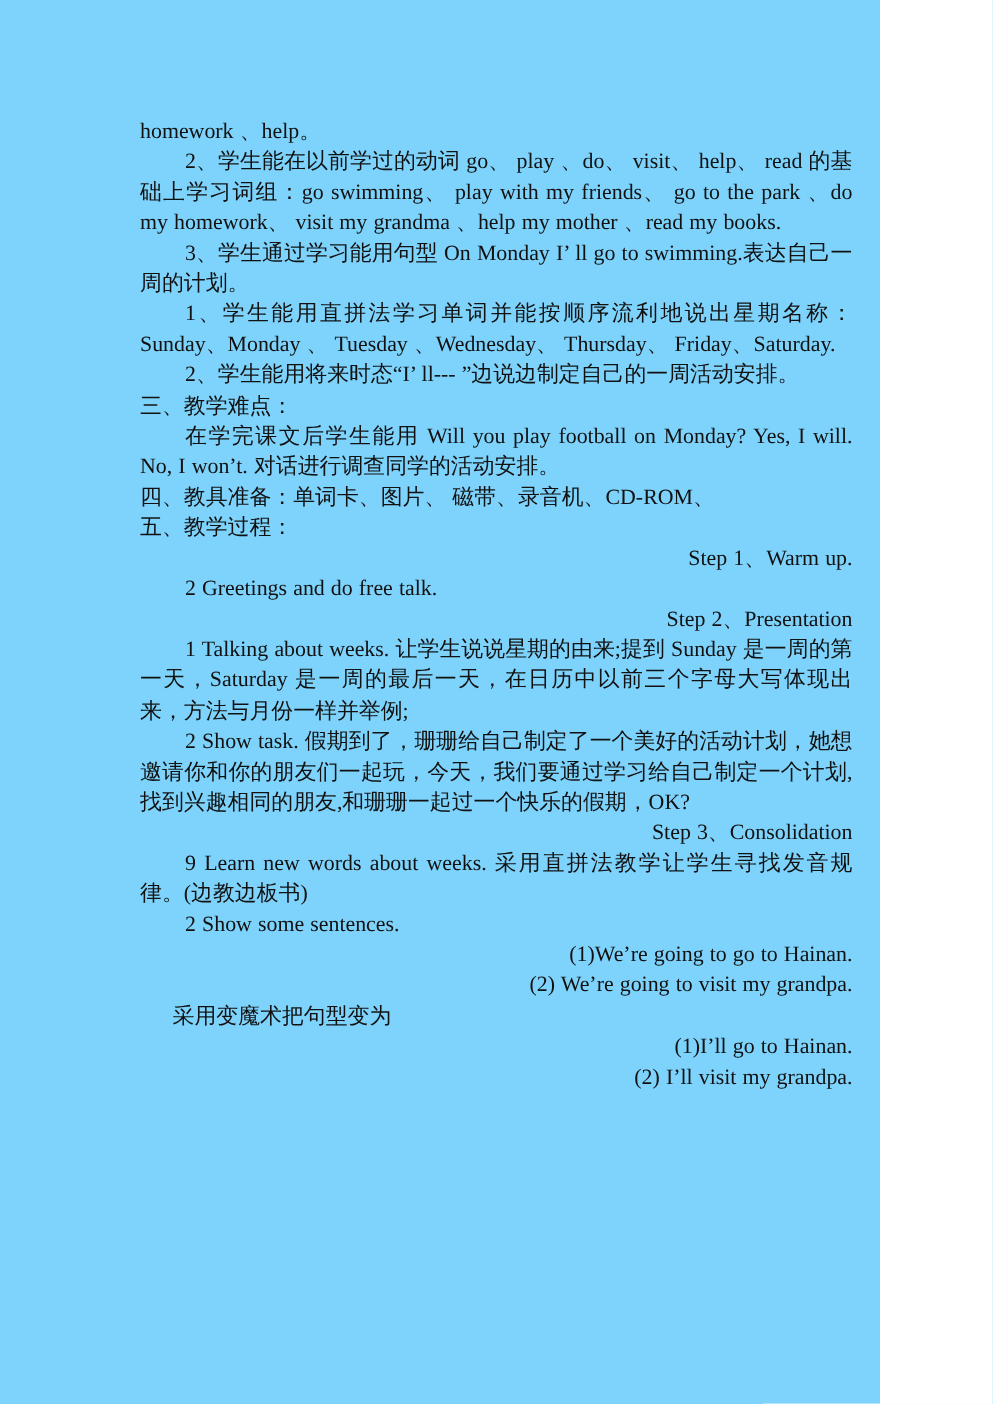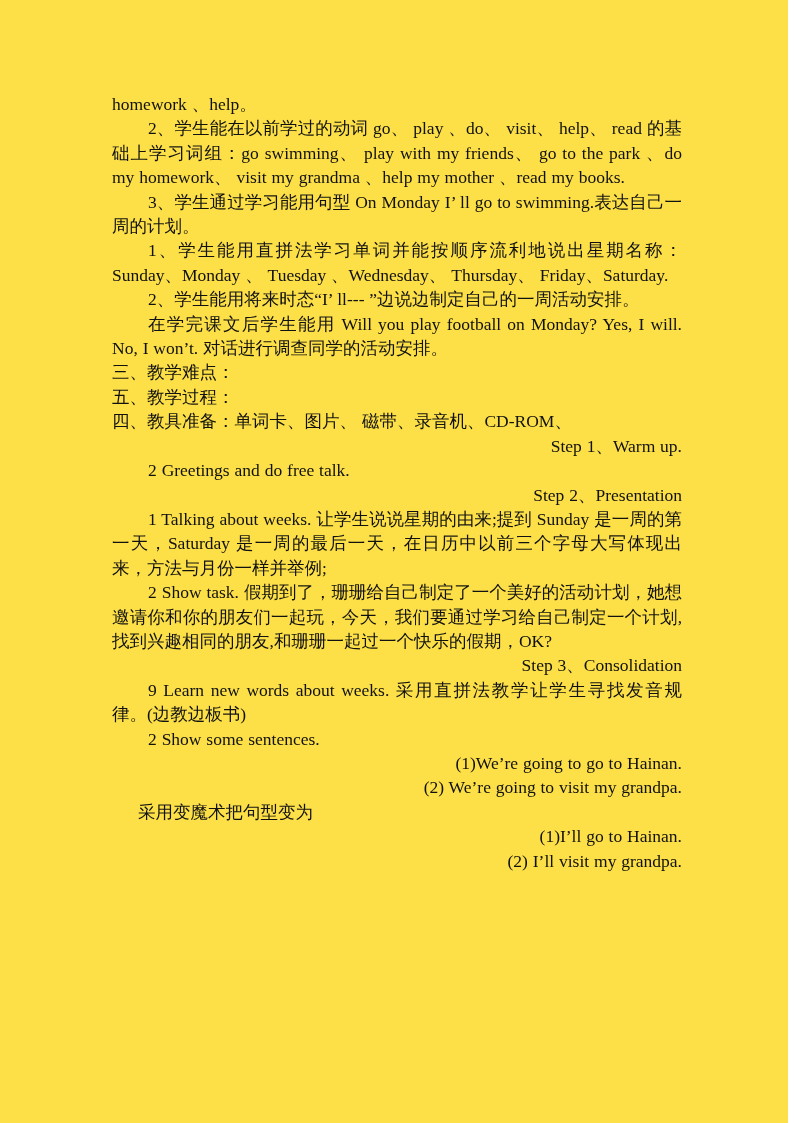--- a/index.html
+++ b/index.html
@@ -2,23 +2,23 @@
 <html><head>
 <meta charset="utf-8">
 <style>
   html, body {
     margin: 0;
     padding: 0;
     background: #ffffff;
   }
   .page {
     position: relative;
-    width: 788px;
+    width: 704px;
     height: 1123px;
-    background: #fde047;
+    background: #7dd3fc;
     overflow: hidden;
     font-family: "Liberation Serif", "DejaVu Serif", serif;
     color: #000000;
   }
   .content {
     position: absolute;
     left: 112px;
     top: 92px;
     width: 570px;
   }
@@ -42,24 +42,24 @@
 <body>
 
 <div class="page">
   <div class="content">
 
     <p class="para nojust">homework 、help。</p>
     <p class="para ind2">2、学生能在以前学过的动词 go、 play 、do、 visit、 help、 read 的基础上学习词组：go swimming、 play with my friends、 go to the park 、do my homework、 visit my grandma 、help my mother 、read my books.</p>
     <p class="para ind2">3、学生通过学习能用句型 On Monday I’ ll go to swimming.表达自己一周的计划。</p>
     <p class="para ind2">1、学生能用直拼法学习单词并能按顺序流利地说出星期名称：Sunday、Monday 、 Tuesday 、Wednesday、 Thursday、 Friday、Saturday.</p>
     <p class="para ind2">2、学生能用将来时态“I’ ll--- ”边说边制定自己的一周活动安排。</p>
+    <p class="para nojust">三、教学难点：</p>
     <p class="para ind2">在学完课文后学生能用 Will you play football on Monday? Yes, I will. No, I won’t. 对话进行调查同学的活动安排。</p>
-    <p class="para nojust">三、教学难点：</p>
+    <p class="para nojust">四、教具准备：单词卡、图片、 磁带、录音机、CD-ROM、</p>
     <p class="para nojust">五、教学过程：</p>
-    <p class="para nojust">四、教具准备：单词卡、图片、 磁带、录音机、CD-ROM、</p>
     <p class="para ind1 nojust">Step 1、Warm up.</p>
     <p class="para ind2 nojust">2 Greetings and do free talk.</p>
     <p class="para ind1 nojust">Step 2、Presentation</p>
     <p class="para ind2">1 Talking about weeks.  让学生说说星期的由来;提到 Sunday 是一周的第一天，Saturday 是一周的最后一天，在日历中以前三个字母大写体现出来，方法与月份一样并举例;</p>
     <p class="para ind2">2 Show task.  假期到了，珊珊给自己制定了一个美好的活动计划，她想邀请你和你的朋友们一起玩，今天，我们要通过学习给自己制定一个计划,找到兴趣相同的朋友,和珊珊一起过一个快乐的假期，OK?</p>
     <p class="para ind1 nojust">Step 3、Consolidation</p>
     <p class="para ind2">9  Learn new words about weeks. 采用直拼法教学让学生寻找发音规律。(边教边板书)</p>
     <p class="para ind2 nojust">2  Show some sentences.</p>
     <p class="para ind1 nojust">(1)We’re going to go to Hainan.</p>
     <p class="para ind1 nojust">(2) We’re going to visit my grandpa.</p>

